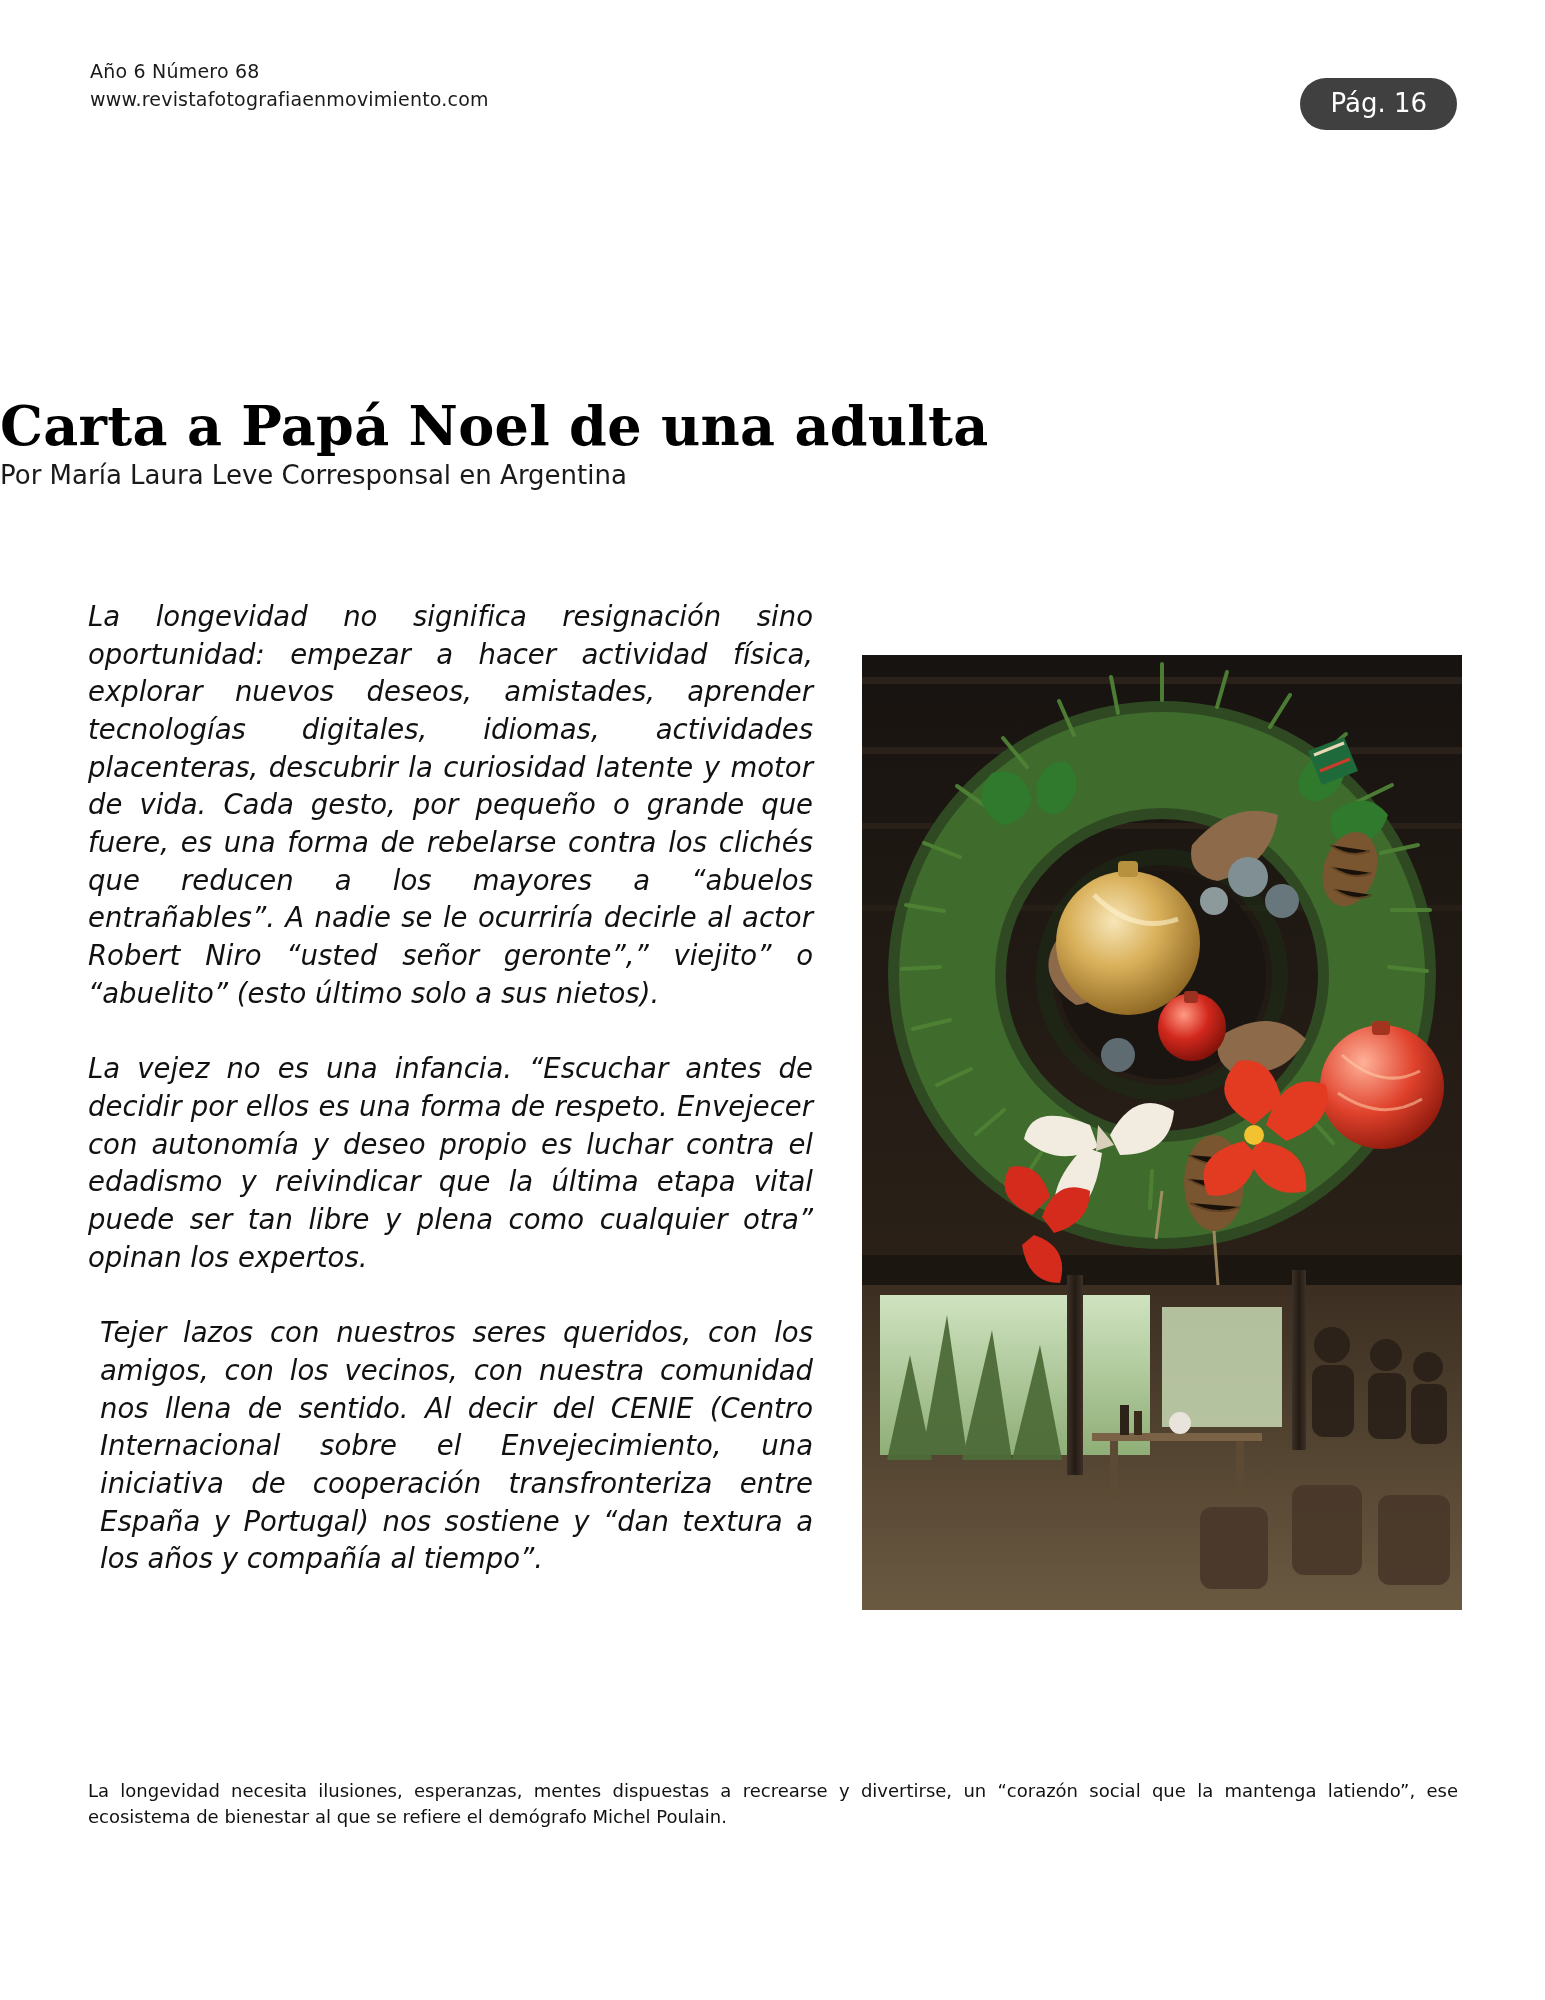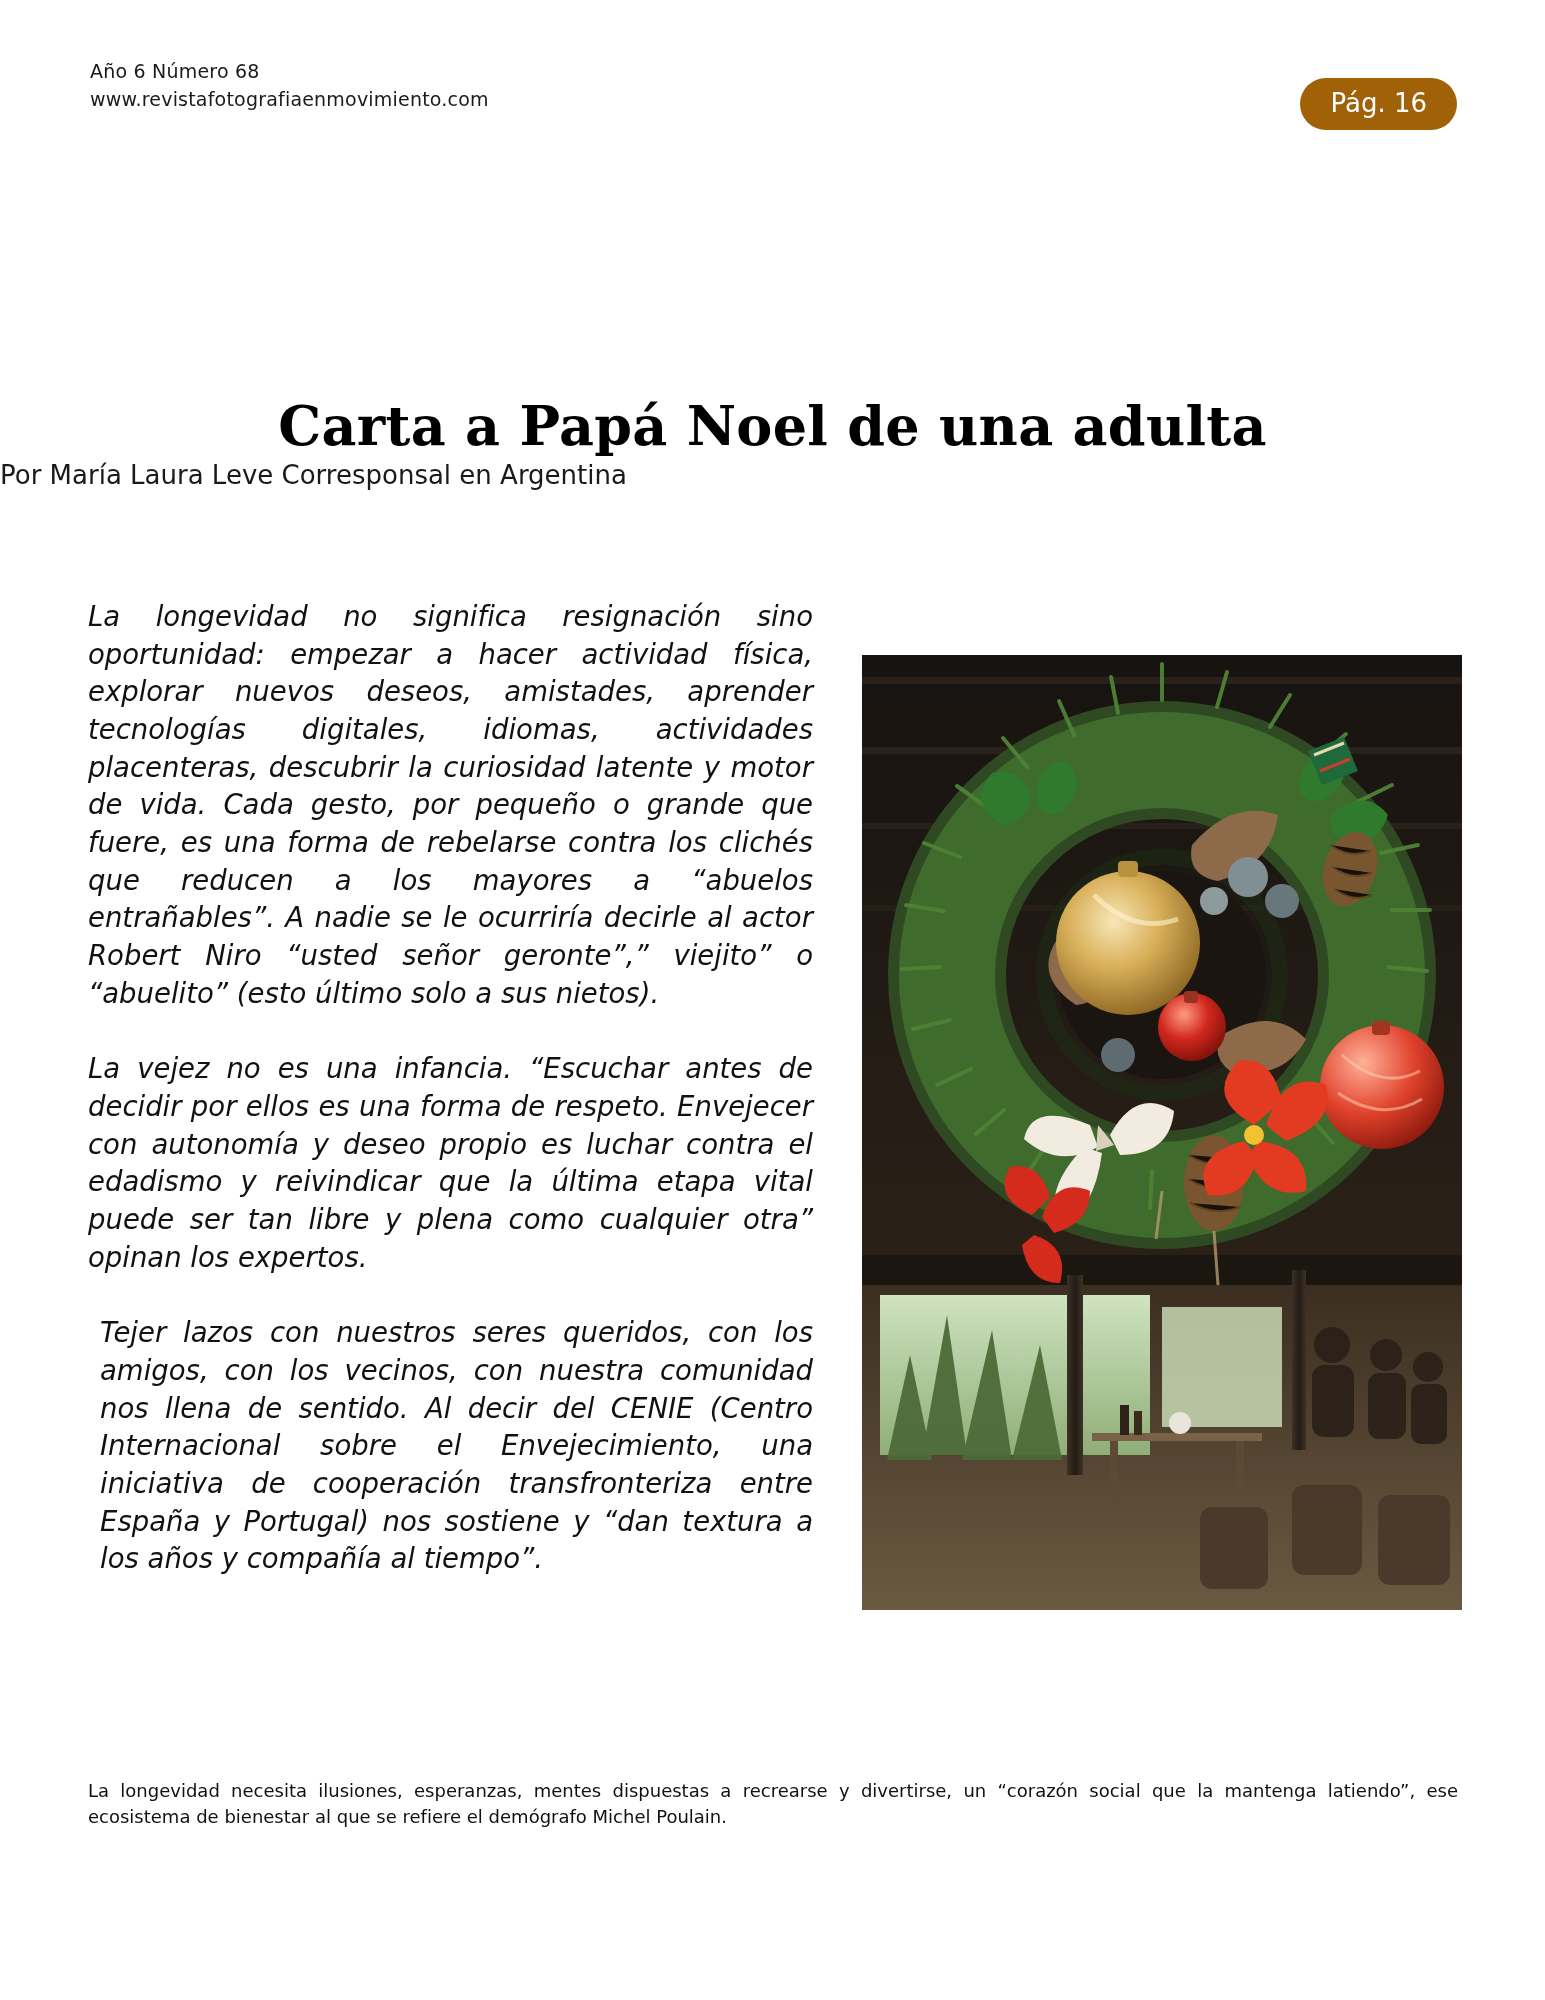--- a/index.html
+++ b/index.html
@@ -27,37 +27,37 @@
     font-size: 19px;
     color: #1a1a1a;
     letter-spacing: 0.2px;
     white-space: nowrap;
   }
 
   .page-badge {
     position: absolute;
     right: 88px;
     top: 78px;
-    background: #a16207;
+    background: #404040;
     color: #ffffff;
     border-radius: 40px;
     padding: 12px 30px 14px 30px;
     font-size: 26px;
     line-height: 1;
     white-space: nowrap;
     box-shadow: none;
   }
 
   
   .title {
     position: absolute;
     left: 0;
     right: 0;
     top: 358px;
-    text-align: center;
+    text-align: left;
     font-family: "DejaVu Serif", serif;
     font-size: 54px;
     color: #000000;
     letter-spacing: 0.3px;
   }
   .byline {
     position: absolute;
     left: 0;
     right: 0;
     top: 460px;

